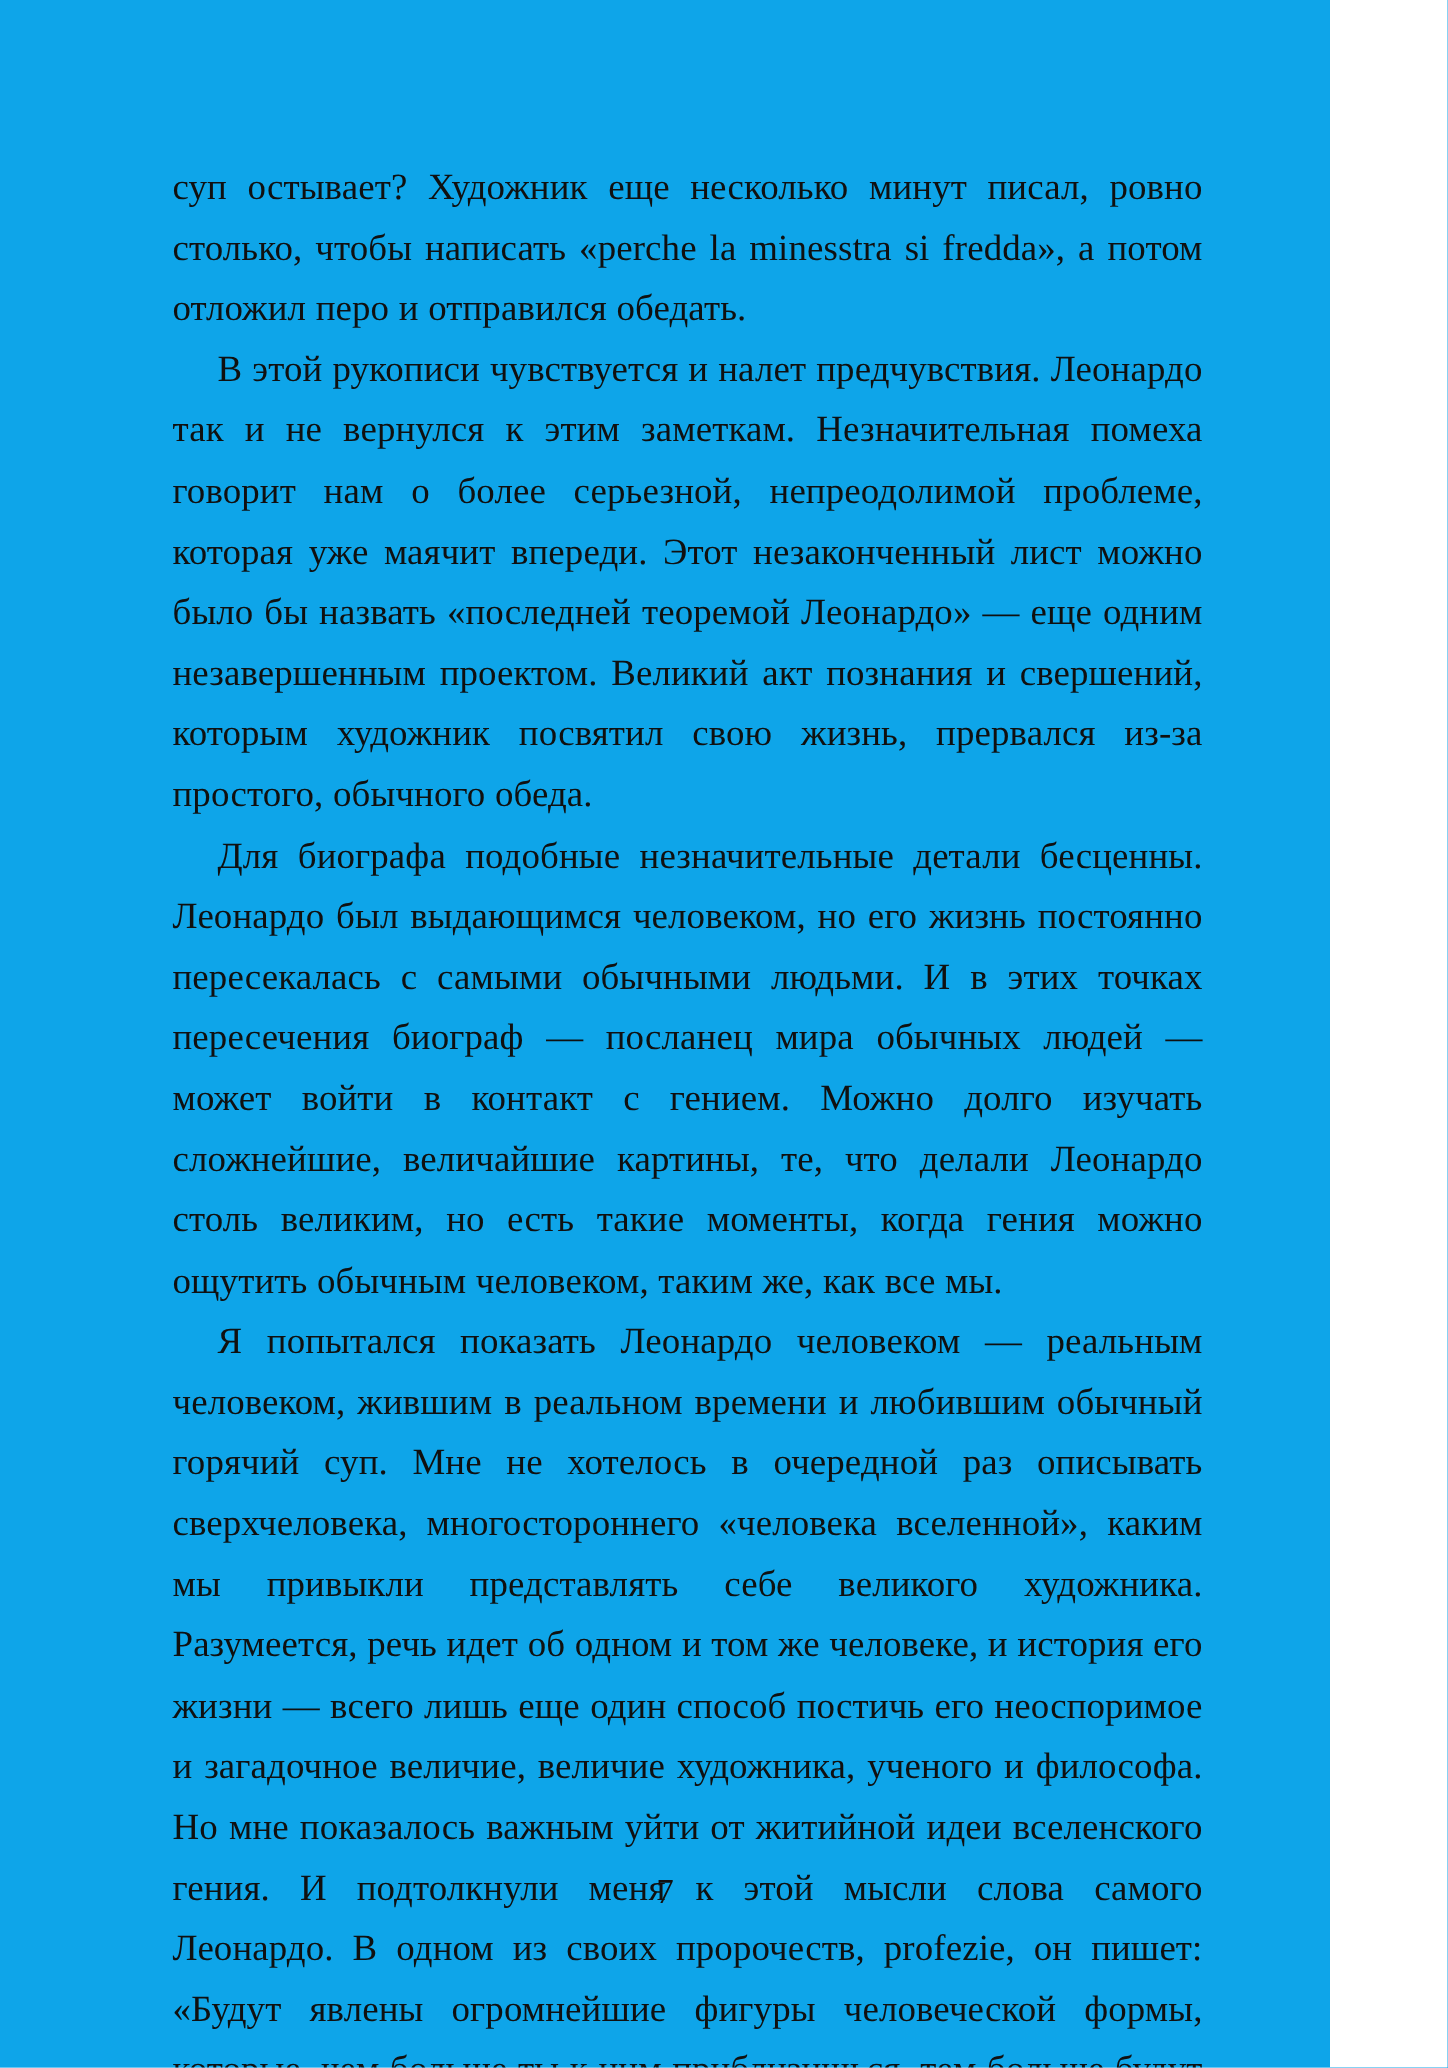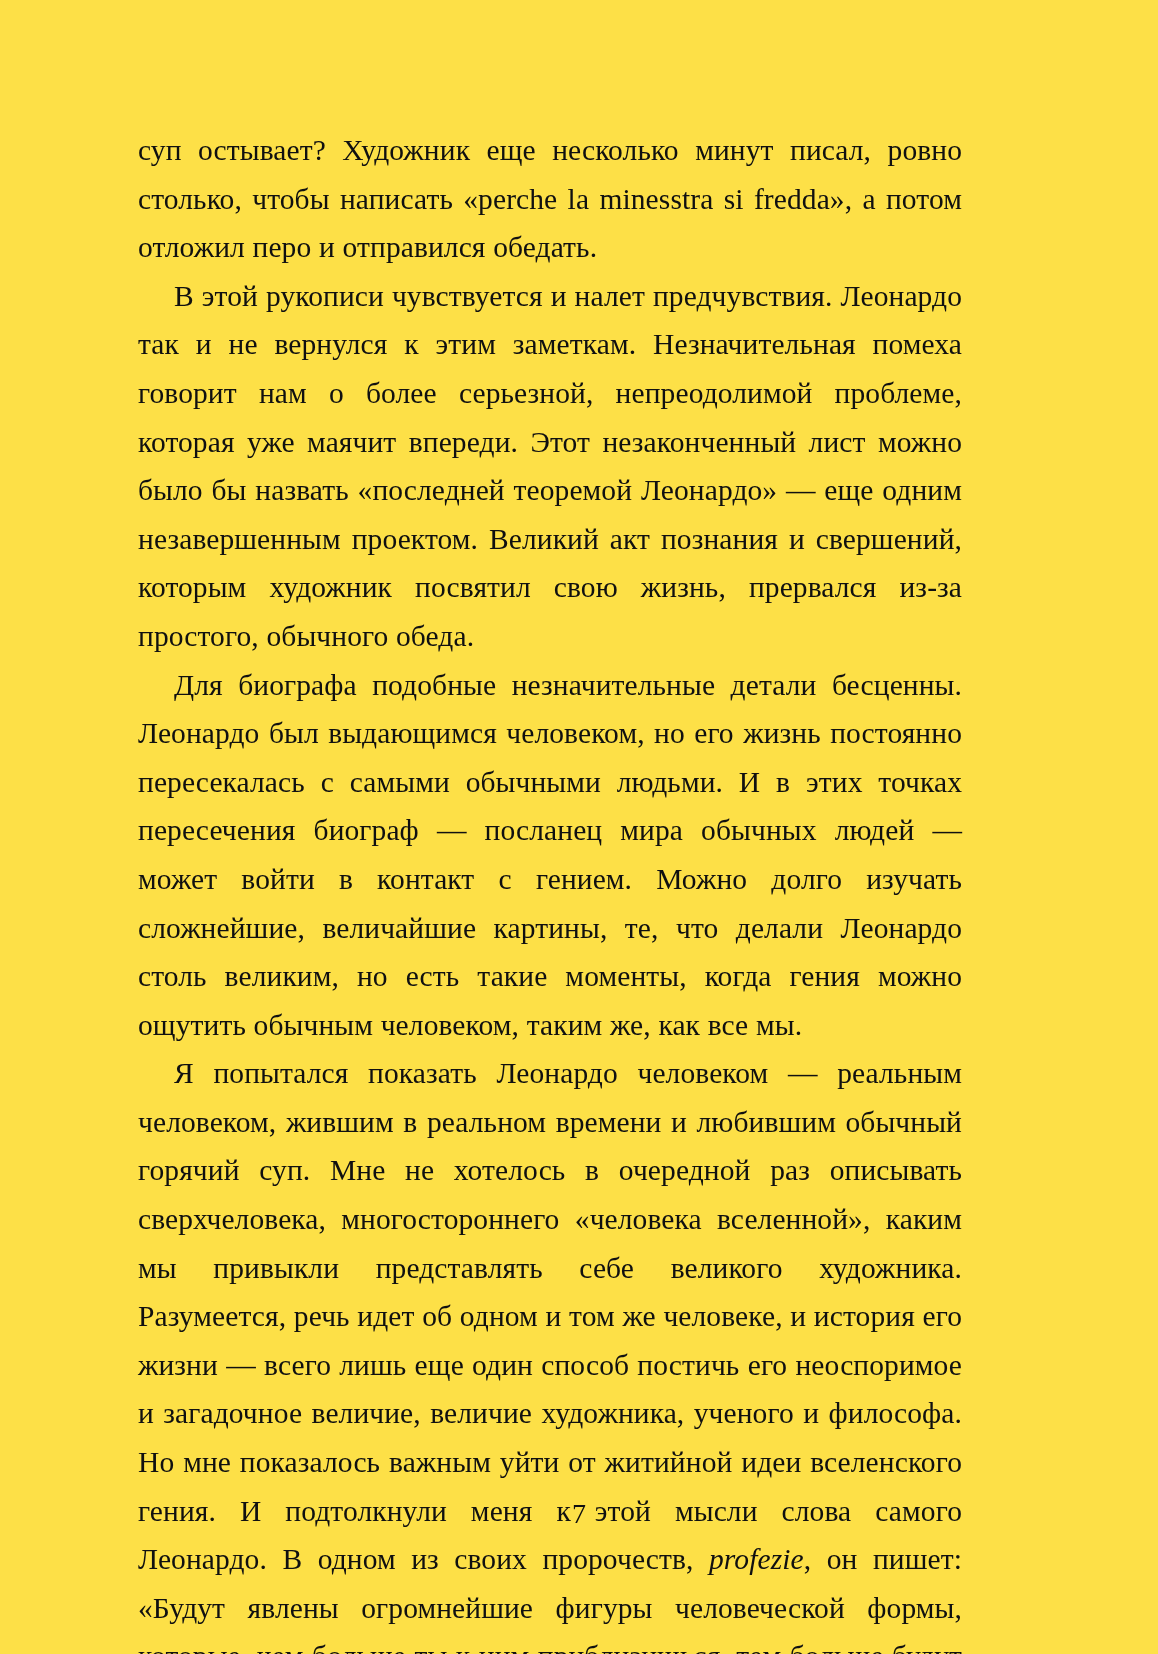--- a/index.html
+++ b/index.html
@@ -10,23 +10,23 @@
     width: 1158px;
     height: 1654px;
     background: #ffffff;
     font-family: "Liberation Serif", "DejaVu Serif", serif;
     color: #101010;
     overflow: hidden;
   }
 
   #page {
     position: relative;
-    width: 1158px;
+    width: 1064px;
     height: 1654px;
-    background: #fde047;
+    background: #0ea5e9;
   }
 
   
   #text-block {
     position: absolute;
     left: 138px;
     top: 126px;
     width: 824px;
   }
 
@@ -41,21 +41,20 @@
     word-spacing: 0.2px;
     -webkit-font-smoothing: none;
   }
 
   
   .para.continuation {
     text-indent: 0;
   }
 
   .italic-term {
-    font-style: italic;
   }
 
   #page-number {
     position: absolute;
     left: 0;
     right: 0;
     top: 1498px;
     text-align: center;
     font-size: 28px;
     line-height: 32px;

